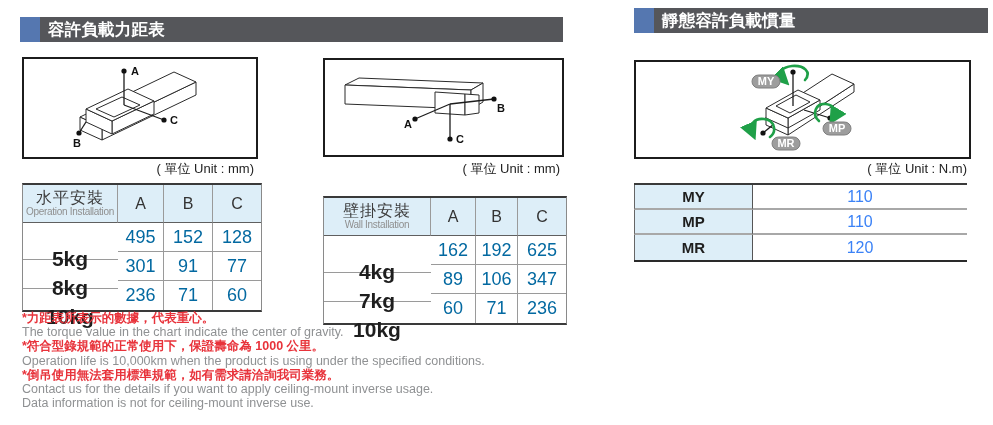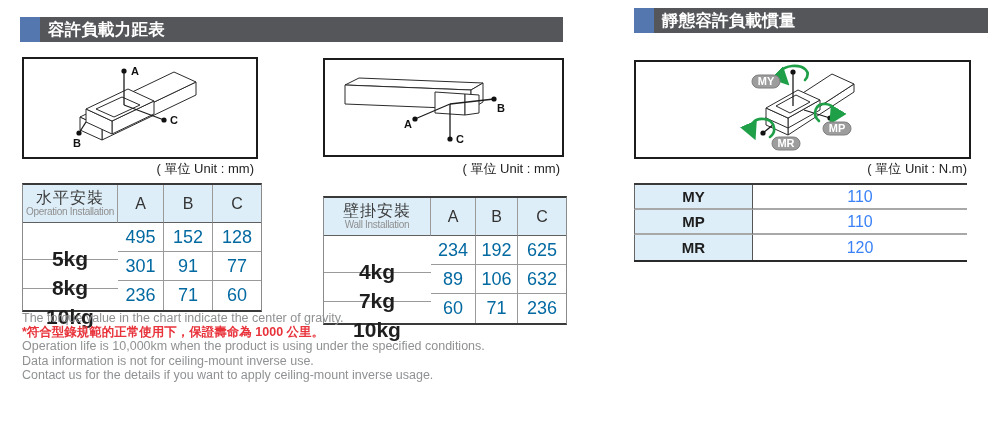--- a/index.html
+++ b/index.html
@@ -152,41 +152,43 @@
   <div class="otable" style="left:323px;top:196px;width:242px;grid-template-columns:107px 45px 42px 1fr;grid-template-rows:38px 29px 29px 29px;">
     <div class="c hdr namecell">
       <span class="zh">壁掛安裝</span>
       <span class="en">Wall Installation</span>
     </div>
     <div class="c hdr abc">A</div>
     <div class="c hdr abc">B</div>
     <div class="c hdr abc last">C</div>
 
     <div class="c load">4kg</div>
-    <div class="c val">234</div>
+    <div class="c val">162</div>
     <div class="c val">192</div>
     <div class="c val last">625</div>
 
     <div class="c load">7kg</div>
     <div class="c val">89</div>
     <div class="c val">106</div>
-    <div class="c val last">632</div>
+    <div class="c val last">347</div>
 
     <div class="c load bot">10kg</div>
     <div class="c val bot">60</div>
     <div class="c val bot">71</div>
     <div class="c val bot last">236</div>
   </div>
 
   <div class="notes">
+    <div class="note-red">*力距表所表示的數據，代表重心。</div>
     <div class="note-gray">The torque value in the chart indicate the center of gravity.</div>
     <div class="note-red">*符合型錄規範的正常使用下，保證壽命為 1000 公里。</div>
     <div class="note-gray">Operation life is 10,000km when the product is using under the specified conditions.</div>
+    <div class="note-red">*倒吊使用無法套用標準規範，如有需求請洽詢我司業務。</div>
+    <div class="note-gray">Contact us for the details if you want to apply ceiling-mount inverse usage.</div>
     <div class="note-gray">Data information is not for ceiling-mount inverse use.</div>
-    <div class="note-gray">Contact us for the details if you want to apply ceiling-mount inverse usage.</div>
   </div>
 
   <div class="secbar" style="left:634px;top:8px;width:353px;">
     <div class="accent"></div>
     <div class="bar">
       <span>靜態容許負載慣量</span>
       <span class="en">Static Loading Moment</span>
     </div>
   </div>
 

